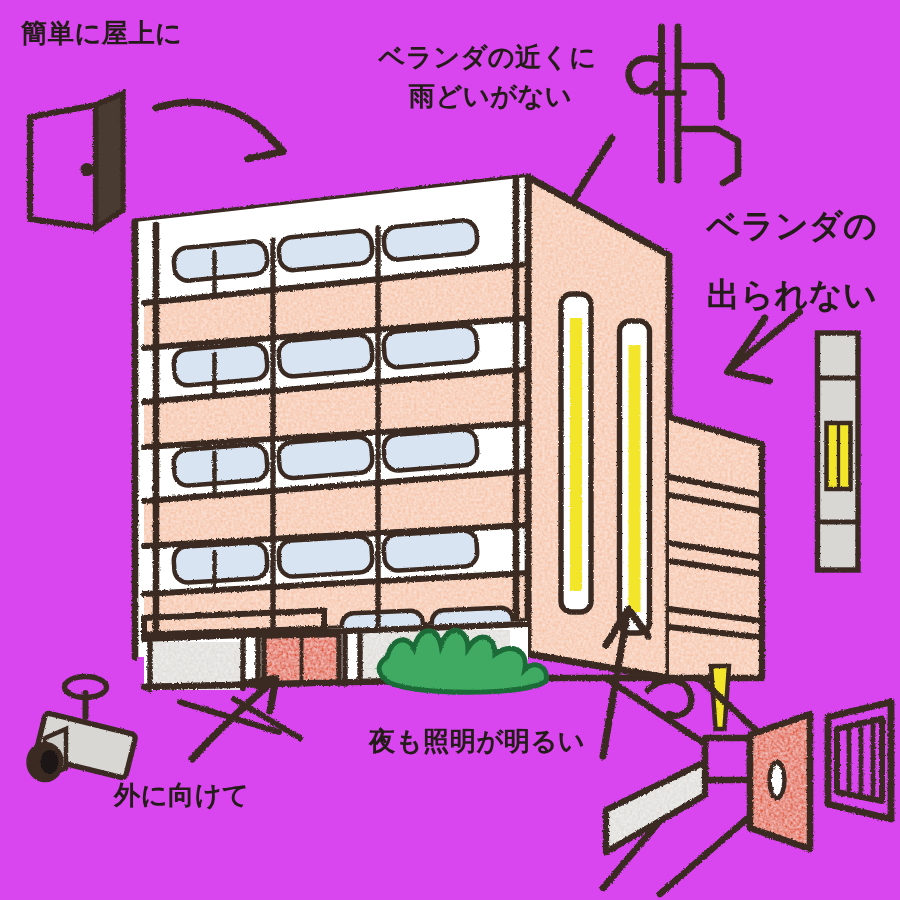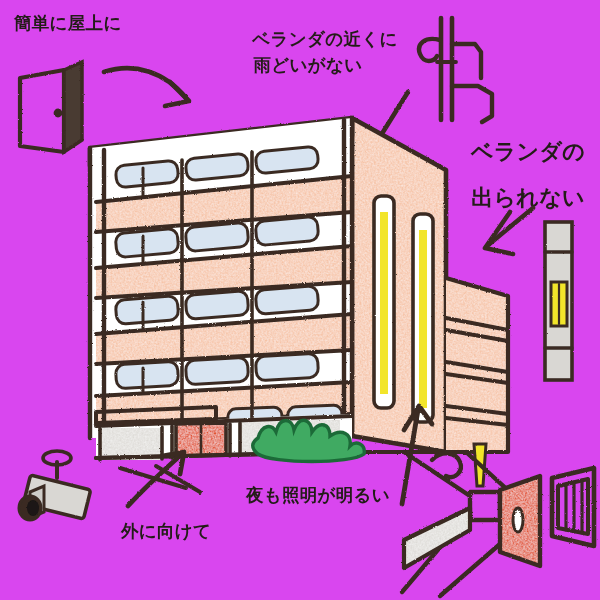--- a/index.html
+++ b/index.html
@@ -16,28 +16,28 @@
   .ink{stroke:#3a2c24;fill:none;stroke-linecap:round;stroke-linejoin:round;}
 </style>
 </head>
 <body>
 
 <div id="stage">
 
   <div class="lbl fs18" style="left:14px;top:12px;">簡単に屋上に</div>
 
   <div class="lbl fs18 r" style="left:245px;top:28px;width:160px;">ベランダの近くに</div>
-  <div class="lbl fs18 r" style="left:228px;top:54px;width:160px;">雨どいがない</div>
+  <div class="lbl fs18 r" style="left:247px;top:54px;width:160px;">雨どいがない</div>
 
   <div class="lbl fs17 r" style="left:467px;top:138px;width:122px;">ベランダの</div>
   <div class="lbl fs17 r" style="left:467px;top:184px;width:122px;">出られない</div>
 
   <div class="lbl fs18" style="left:246px;top:484px;">夜も照明が明るい</div>
 
-  <div class="lbl fs18" style="left:76px;top:520px;margin-left:45px;">外に向けて</div>
+  <div class="lbl fs18" style="left:76px;top:520px;">外に向けて</div>
 
   <svg viewBox="0 0 600 600">
     <defs>
       <filter id="rough" x="-20%" y="-20%" width="140%" height="140%">
         <feTurbulence type="fractalNoise" baseFrequency="0.72" numOctaves="3" seed="7" result="n"></feTurbulence>
         <feDisplacementMap in="SourceGraphic" in2="n" scale="2.1" xChannelSelector="R" yChannelSelector="G"></feDisplacementMap>
       </filter>
       <filter id="rough2" x="-20%" y="-20%" width="140%" height="140%">
         <feTurbulence type="fractalNoise" baseFrequency="0.9" numOctaves="3" seed="13" result="n"></feTurbulence>
         <feDisplacementMap in="SourceGraphic" in2="n" scale="1.5" xChannelSelector="R" yChannelSelector="G"></feDisplacementMap>

